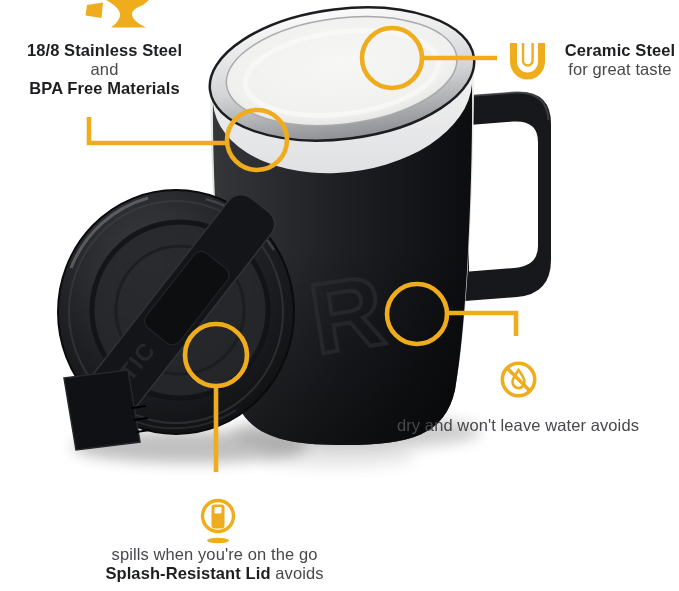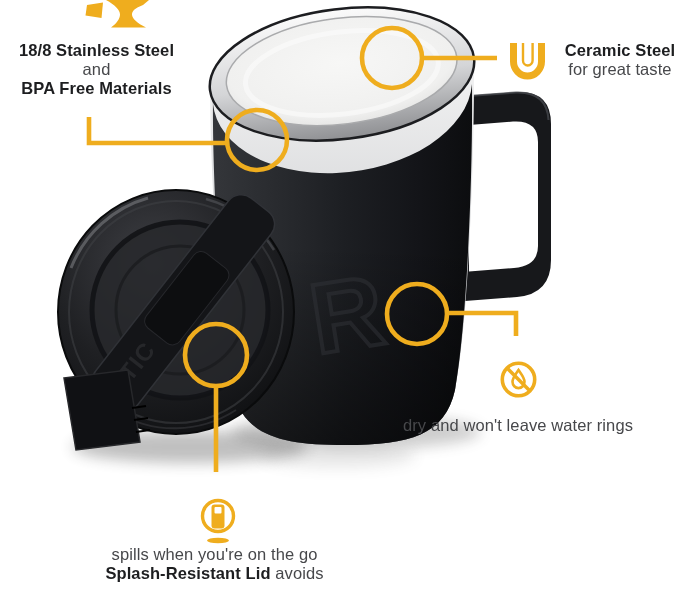--- a/index.html
+++ b/index.html
@@ -8,21 +8,21 @@
     font-family:"Liberation Sans",sans-serif;
   }
   .photo{position:absolute;left:0;top:0;}
   .icon{position:absolute;}
   .callout{
     position:absolute;text-align:center;
     font-size:16.5px;line-height:19px;letter-spacing:0.1px;color:#47484b;
   }
   .callout p{margin:0;}
   .callout b{color:#1d1e20;font-weight:700;}
-  .c-materials{left:6px;top:41px;width:181px;text-align:center;}
+  .c-materials{left:14px;top:41px;width:181px;text-align:center;}
   .c-ceramic{left:558px;top:41px;width:124px;}
   .c-nosweat{left:368px;top:416px;width:300px;}
   .c-splash{left:94px;top:545px;width:241px;}
 </style>
 </head>
 <body>
 
 <div class="stage">
 
   <svg class="photo" width="679" height="591" viewBox="0 0 679 591" aria-hidden="true">
@@ -155,21 +155,21 @@
     <p><b>18/8 Stainless Steel</b> <span>and</span></p>
     <p><b>BPA Free Materials</b></p>
   </div>
 
   <div class="callout c-ceramic">
     <p><b>Ceramic Steel</b></p>
     <p>for great taste</p>
   </div>
 
   <div class="callout c-nosweat">
-    <p>dry and won't leave water rings</p>
+    <p>dry and won't leave water avoids</p>
   </div>
 
   <div class="callout c-splash">
     <p>spills when you're on the go</p>
     <p><b>Splash-Resistant Lid</b> <span>avoids</span></p>
   </div>
 
 </div>
 
 </body></html>

